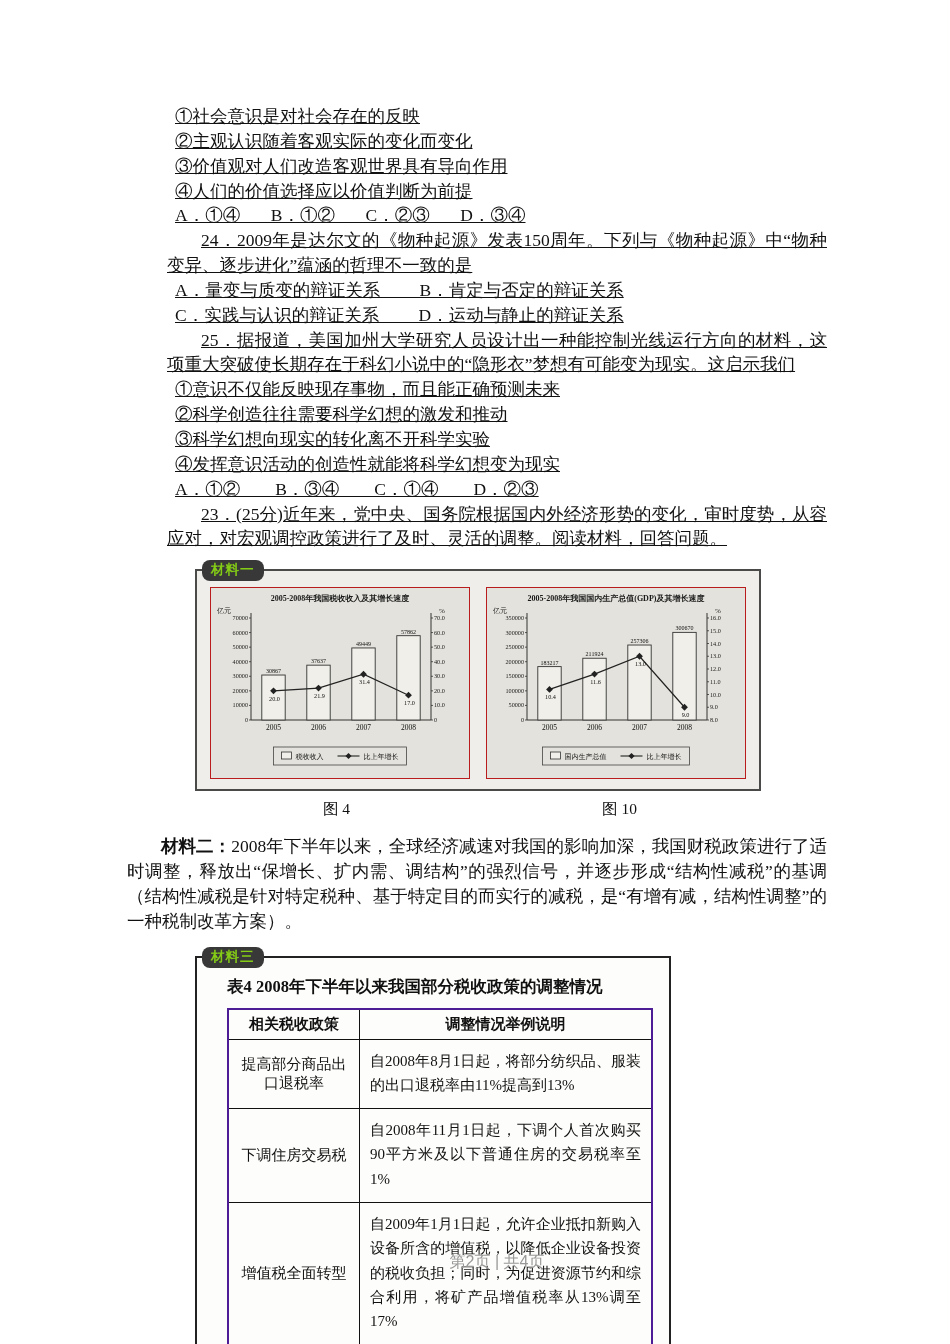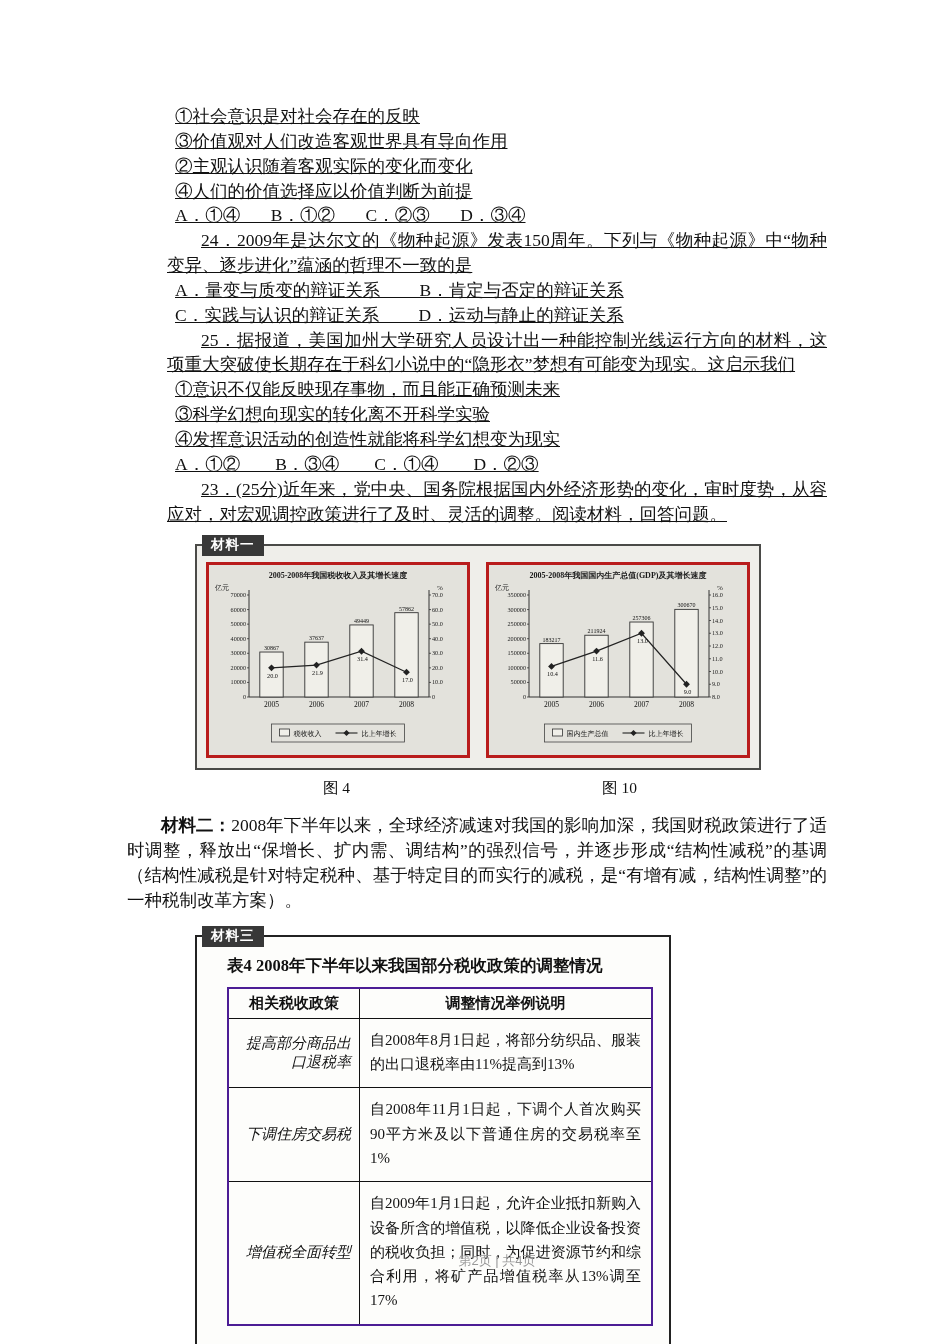--- a/index.html
+++ b/index.html
@@ -13,68 +13,70 @@
   .line { margin:0; }
   .opt  { padding-left:48px; white-space:pre-wrap; }
   .para { text-indent:34px; text-align:justify;margin-left:40px; }
 
   .m1-box {
     position:relative; margin:18px 0 0 68px; width:566px; box-sizing:border-box;
     border:2px solid #4a4a48; background:#efeeea;
     padding:16px 0 10px; display:flex; justify-content:center; gap:16px;
   }
   .tab {
-    position:absolute; top:-11px; left:5px; background:#383838; color:#ffffff;
+    position:absolute; top:-11px; left:5px; background:#383838; color:#84cc16;
     font-size:13.5px; font-weight:bold; padding:1px 9px 2px; letter-spacing:1px;
     font-family:"Liberation Sans",sans-serif;
-  }
-  .panel { width:258px; height:190px; border:3px solid #b91c1c; background:#e3e2dc; }
+    border-radius:8px;
+  }
+  .panel { width:258px; height:190px; border:1px solid #b91c1c; background:#e3e2dc; }
 
   .fig-captions { display:flex; margin-left:68px; width:566px; }
   .figcap { width:50%; text-align:center; font-size:15.5px; padding-top:8px; }
 
   .m2 { margin:14px 0 0; font-size:17.5px; line-height:1.42; text-align:justify; text-indent:34px;font-family:Liberation Serif, serif; }
   .m2label { font-weight:bold; }
 
   .m3-box {
     position:relative; margin:22px 0 0 68px; width:476px; box-sizing:border-box;
     border:2px solid #222; background:#fdfdfb; padding:18px 16px 20px 30px;
   }
   .tbl-caption { text-align:left; font-weight:bold; font-size:16.5px; margin-bottom:10px; }
   .policy-table { border-collapse:collapse; width:100%; border:2px solid #4c1d95; }
   .policy-table th, .policy-table td { border:1.5px solid #111; font-size:15px; }
   .policy-table th { font-weight:bold; padding:5px 4px; text-align:center; }
   .policy-table th:first-child { width:31%; }
-  td.c1 { text-align:right; vertical-align:middle; padding:10px 8px;font-style:italic; }
+  td.c1 { text-align:center; vertical-align:middle; padding:10px 8px; }
   td.c2 { padding:9px 10px 11px; line-height:1.62; text-align:justify; }
 
   .q1 { margin:16px 0 0; font-size:17.5px; text-indent:34px; }
 
   .footer {
     position:absolute; left:0; right:0; top:1252px; text-align:center;
-    color:#999; font-size:13px; font-family:"Liberation Sans",sans-serif;margin-left:44px;
+    color:#999; font-size:16px; font-family:"Liberation Sans",sans-serif;margin-left:44px;
   }
 </style>
 </head>
 <body>
 
 <div class="page">
   <div class="content">
 
     <div class="lines">
         <div class="line opt">①社会意识是对社会存在的反映</div>
+        <div class="line opt">②主观认识随着客观实际的变化而变化</div>
         <div class="line opt">③价值观对人们改造客观世界具有导向作用</div>
-        <div class="line opt">②主观认识随着客观实际的变化而变化</div>
         <div class="line opt">④人们的价值选择应以价值判断为前提</div>
         <div class="line opt">A．①④       B．①②       C．②③       D．③④</div>
         <div class="line para">24．2009年是达尔文的《物种起源》发表150周年。下列与《物种起源》中“物种变异、逐步进化”蕴涵的哲理不一致的是</div>
         <div class="line opt">A．量变与质变的辩证关系         B．肯定与否定的辩证关系</div>
         <div class="line opt">C．实践与认识的辩证关系         D．运动与静止的辩证关系</div>
         <div class="line para">25．据报道，美国加州大学研究人员设计出一种能控制光线运行方向的材料，这项重大突破使长期存在于科幻小说中的“隐形衣”梦想有可能变为现实。这启示我们</div>
         <div class="line opt">①意识不仅能反映现存事物，而且能正确预测未来</div>
+        <div class="line opt">②科学创造往往需要科学幻想的激发和推动</div>
         <div class="line opt">③科学幻想向现实的转化离不开科学实验</div>
         <div class="line opt">④发挥意识活动的创造性就能将科学幻想变为现实</div>
         <div class="line opt">A．①②        B．③④        C．①④        D．②③</div>
         <div class="line para">23．(25分)近年来，党中央、国务院根据国内外经济形势的变化，审时度势，从容应对，对宏观调控政策进行了及时、灵活的调整。阅读材料，回答问题。</div>
       </div>
 
     <div class="m1-box">
       <div class="tab">材料一</div>
       <div class="panel"><svg viewBox="0 0 258 190" width="258" height="190">
             <text x="129" y="13" text-anchor="middle" font-size="8" font-weight="bold" fill="#1a1a1a">2005-2008年我国税收收入及其增长速度</text>

